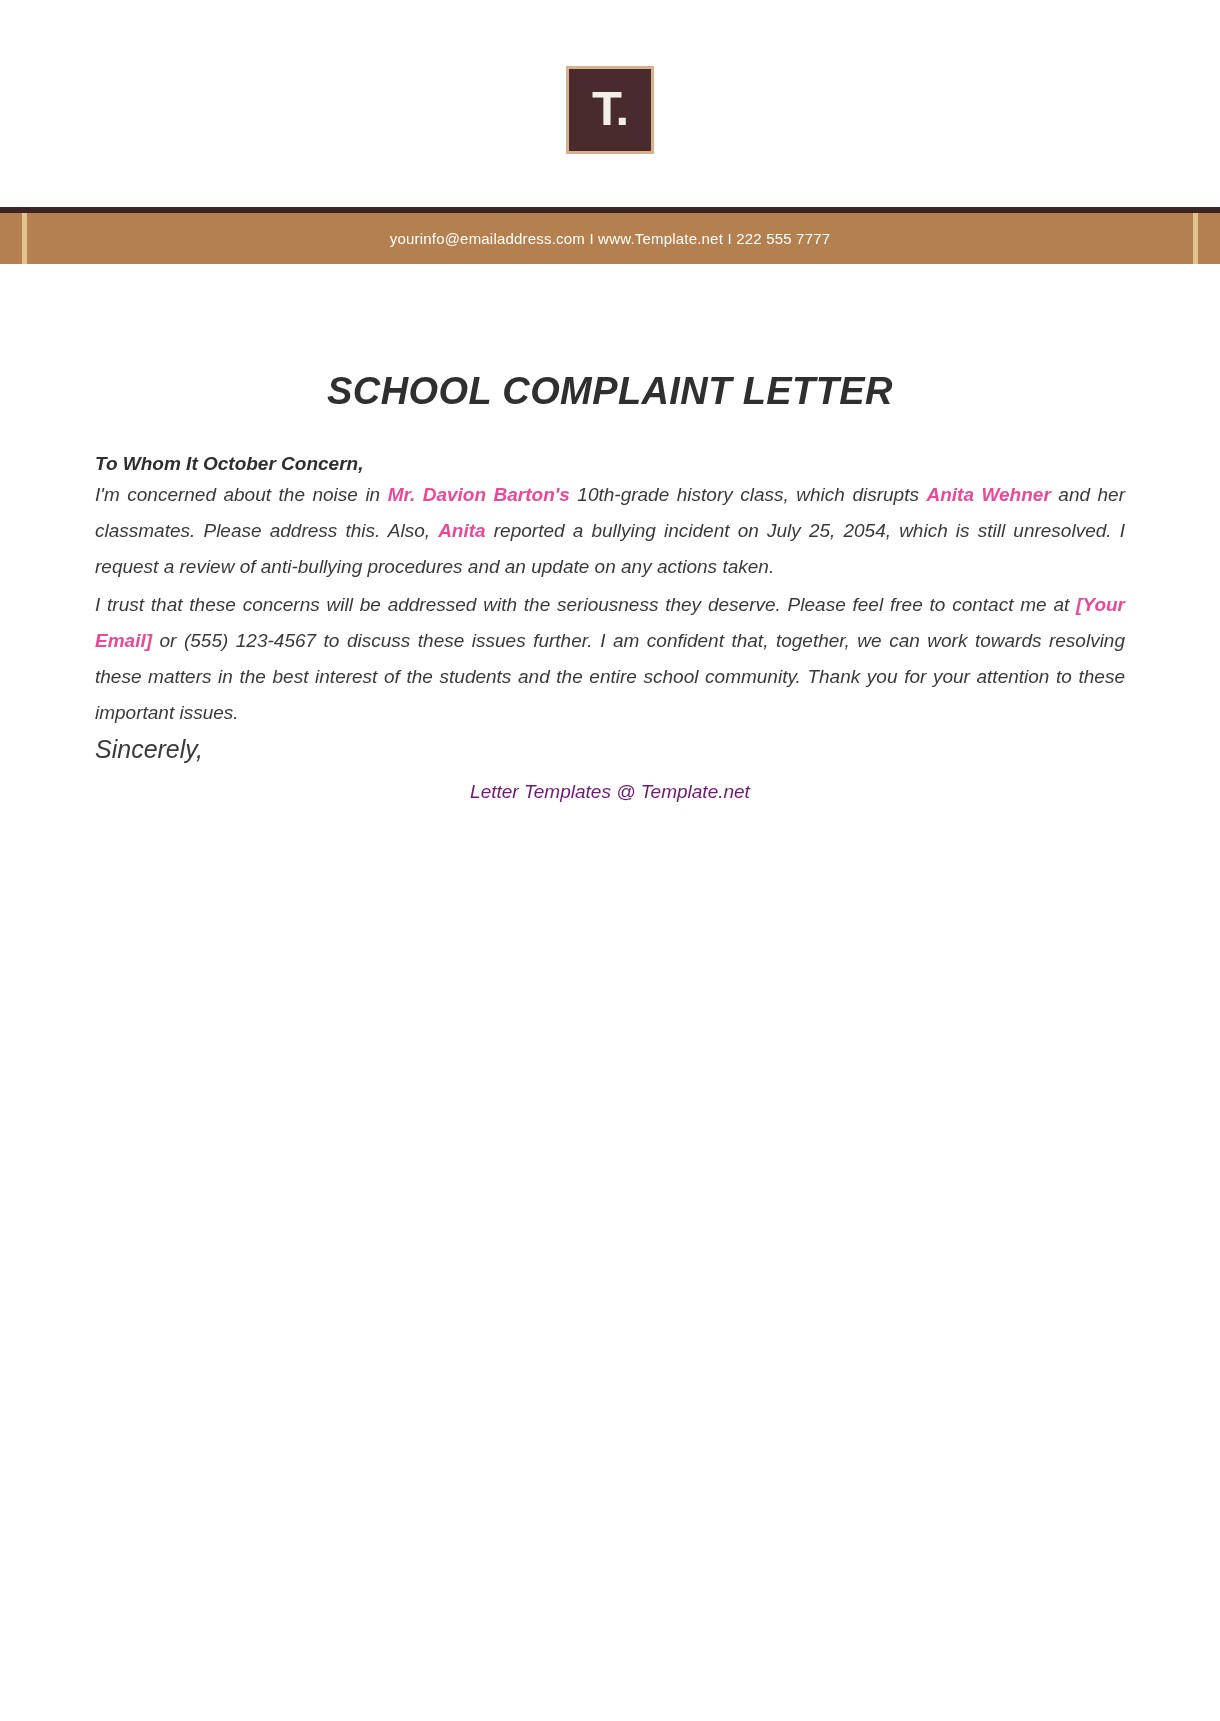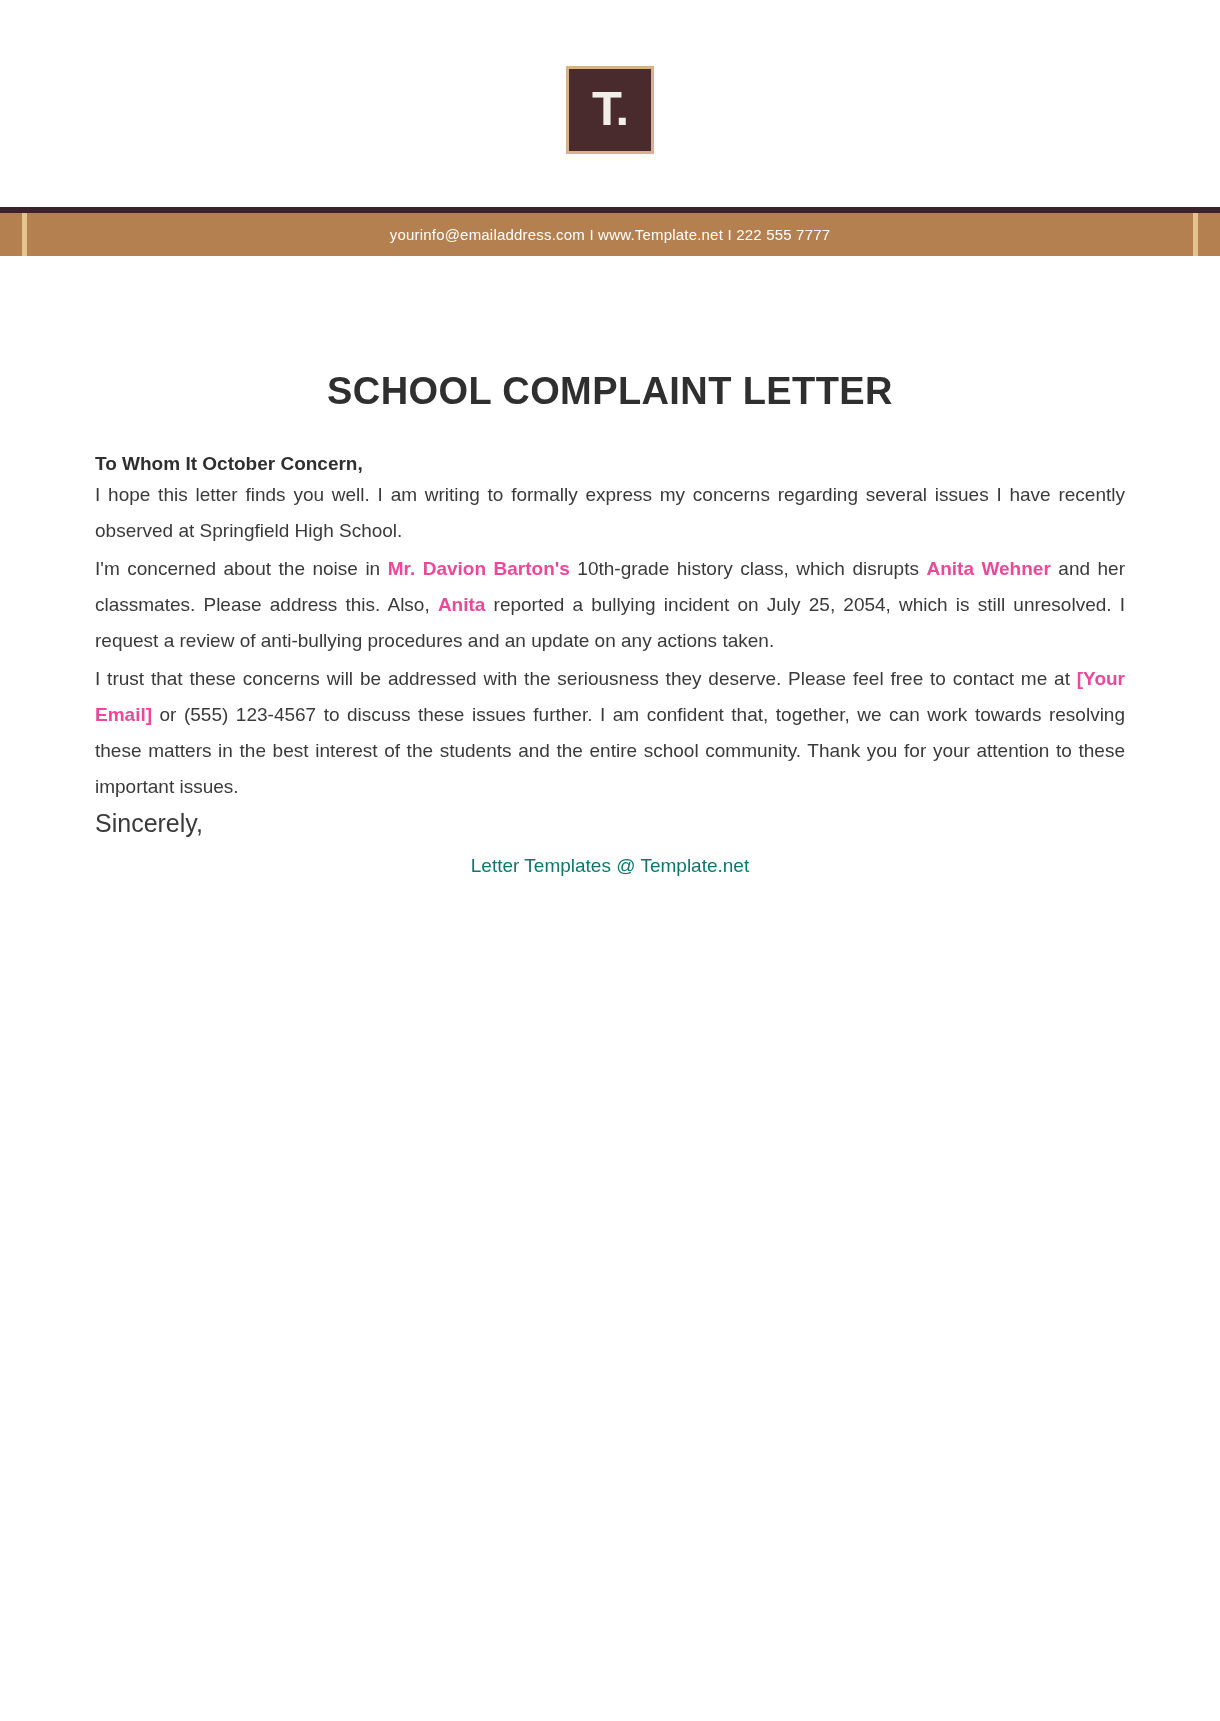--- a/index.html
+++ b/index.html
@@ -58,21 +58,21 @@
     top: 207px;
     left: 0;
     width: 1220px;
   }
   .band-top-stripe {
     height: 6px;
     width: 100%;
     background: #3b2326;
   }
   .band-main {
-    height: 43px;
+    height: 51px;
     width: 100%;
     background: #b5804f;
     position: relative;
     display: flex;
     align-items: center;
     justify-content: center;
   }
   .band-accent {
     position: absolute;
     top: 0;
@@ -91,20 +91,21 @@
     z-index: 2;
   }
 
   
   .doc {
     position: absolute;
     top: 270px;
     left: 0;
     width: 1220px;
     padding: 12px 95px;
+    font-style: italic;
   }
   .doc-title {
     text-align: center;
     font-size: 38px;
     font-weight: bold;
     color: #2f2f2f;
     letter-spacing: 0.4px;
     margin-top: 88px;
     margin-bottom: 0;
   }
@@ -134,21 +135,21 @@
     font-size: 19px;
     line-height: 36px;
     font-weight: bold;
     color: #222222;
     margin: 0;
   }
   .footer-link {
     display: block;
     text-align: center;
     font-size: 19px;
-    color: #0f766e;
+    color: #701a75;
     text-decoration: none;
     margin-top: 14px;
   }
 </style>
 </head>
 <body>
 
 <div class="logo-area">
   <div class="logo-frame">
     <div class="logo-inner">
@@ -165,21 +166,20 @@
     <span class="band-contact">yourinfo@emailaddress.com  I  www.Template.net  I  222 555 7777</span>
   </div>
 </div>
 
 <div class="doc">
 
   <h1 class="doc-title">SCHOOL COMPLAINT LETTER</h1>
 
   <p class="salutation">To Whom It October Concern,</p>
 
-  <p class="para"><span>I hope this letter finds you well. I am writing to formally express my concerns regarding several issues I have recently observed at Springfield High School.</span></p>
 
   <p class="para"><span>I'm concerned about the noise in </span><b>Mr. Davion Barton's</b><span> 10th-grade history class, which disrupts </span><b>Anita Wehner</b><span> and her classmates. Please address this. Also, </span><b>Anita</b><span> reported a bullying incident on July 25, 2054, which is still unresolved. I request a review of anti-bullying procedures and an update on any actions taken.</span></p>
 
 
   <p class="para"><span>I trust that these concerns will be addressed with the seriousness they deserve. Please feel free to contact me at </span><b>[Your Email]</b><span> or (555) 123-4567 to discuss these issues further. I am confident that, together, we can work towards resolving these matters in the best interest of the students and the entire school community. Thank you for your attention to these important issues.</span></p>
 
   <p class="closing">Sincerely,</p>
 
 
   <a class="footer-link" href="#">Letter Templates @ Template.net</a>

